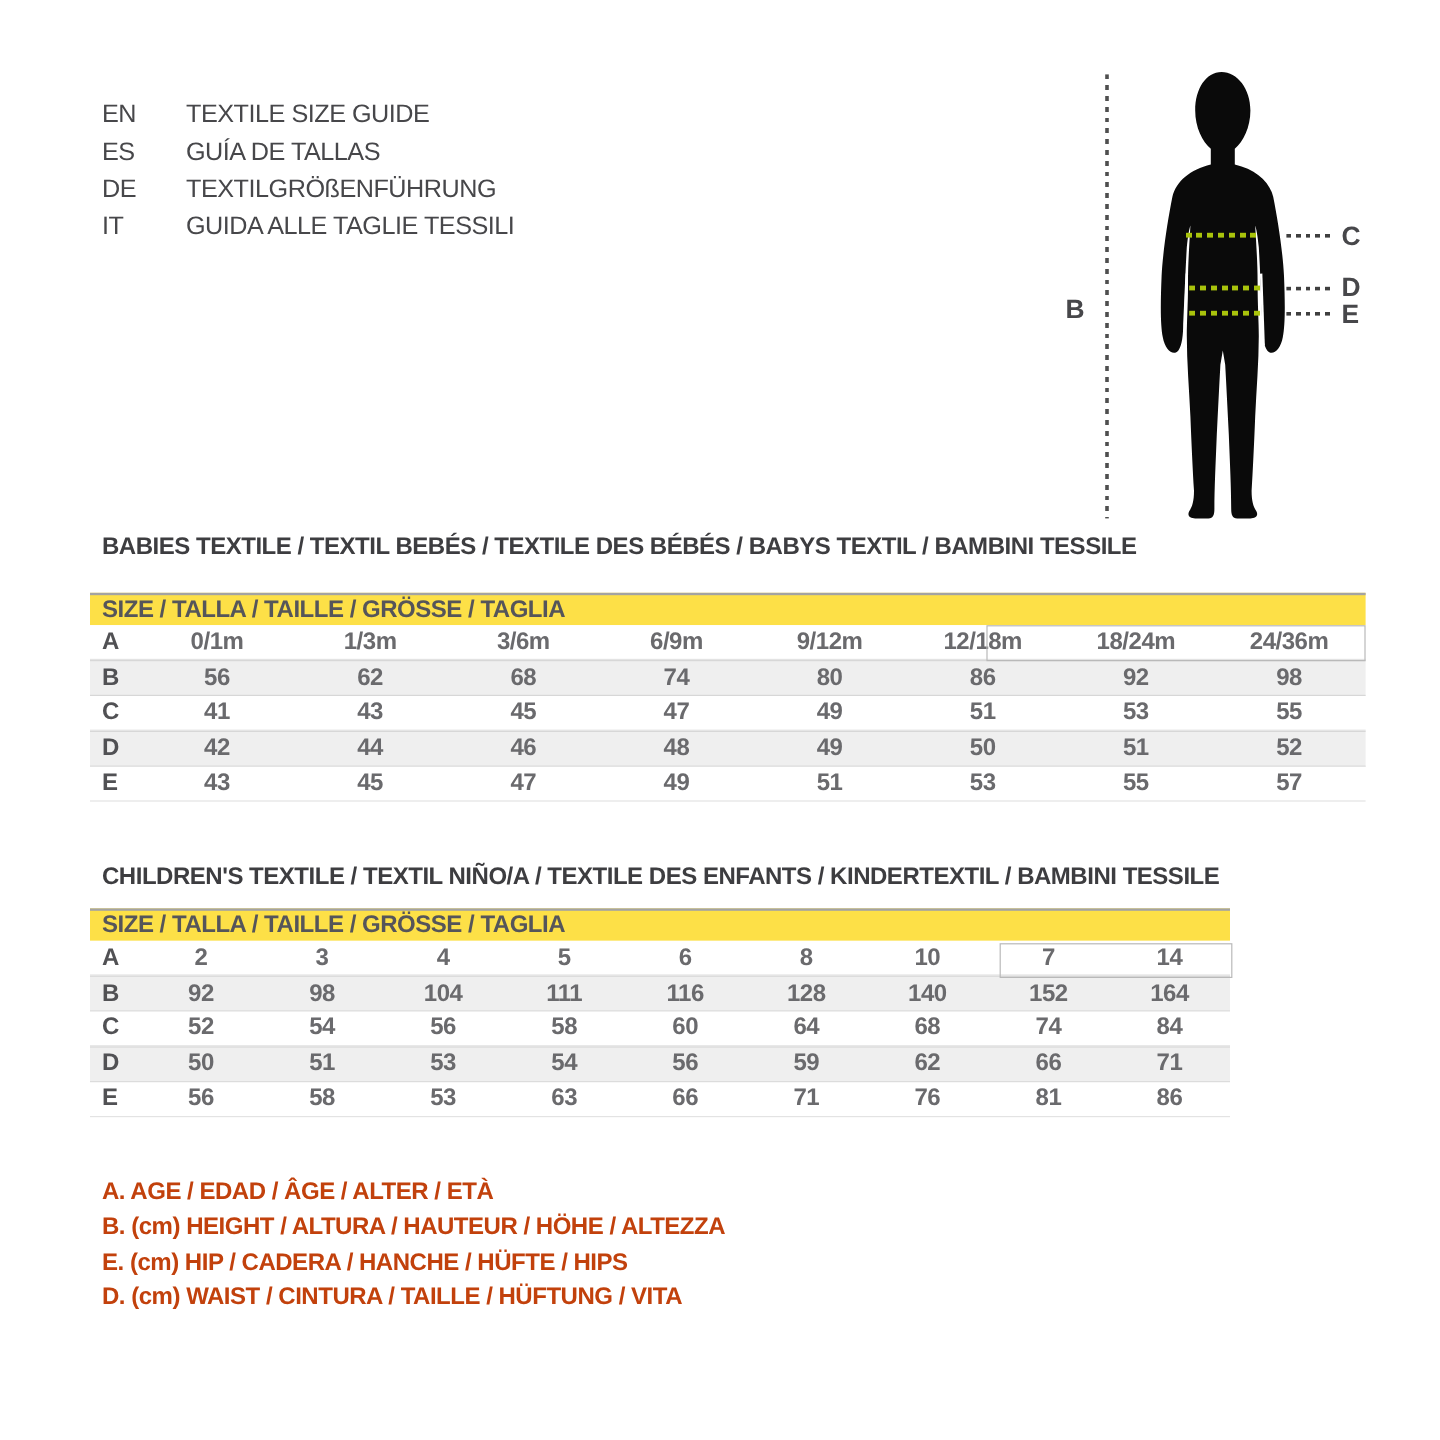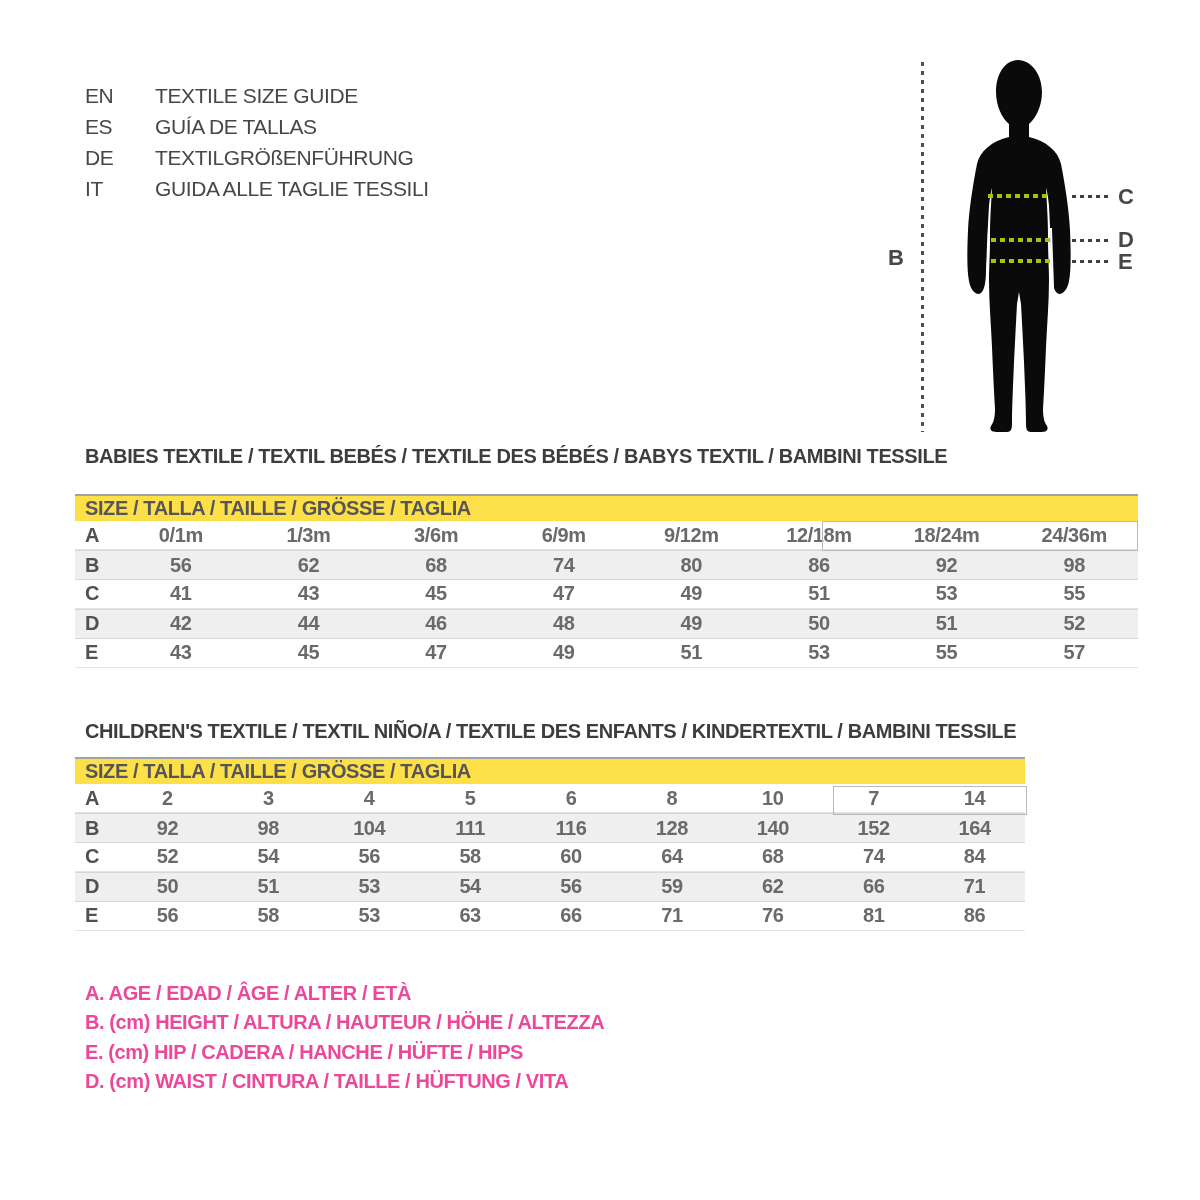--- a/index.html
+++ b/index.html
@@ -65,21 +65,21 @@
     flex:1;text-align:center;font-weight:bold;font-size:20px;color:#6a6a6d;letter-spacing:-0.4px;
   }
   
   .sel-box{position:absolute;border:1px solid #b9b9b9;background:transparent;box-sizing:border-box;}
   #babies-box{left:822px;top:521px;width:316px;height:30px;}
   #children-box{left:833px;top:786px;width:194px;height:29px;}
   
   .legend{position:absolute;left:85px;top:979px;}
   .legend-row{
     height:29.3px;display:flex;align-items:center;
-    font-size:20px;font-weight:bold;color:#ec4899;letter-spacing:-0.4px;white-space:nowrap;
+    font-size:20px;font-weight:bold;color:#c2410c;letter-spacing:-0.4px;white-space:nowrap;
   }
 </style>
 </head>
 <body>
 
 <div class="lang-list">
   <div class="lang-row">
     <span class="lang-code">EN</span>
     <span class="lang-label">TEXTILE SIZE GUIDE</span>
   </div>

